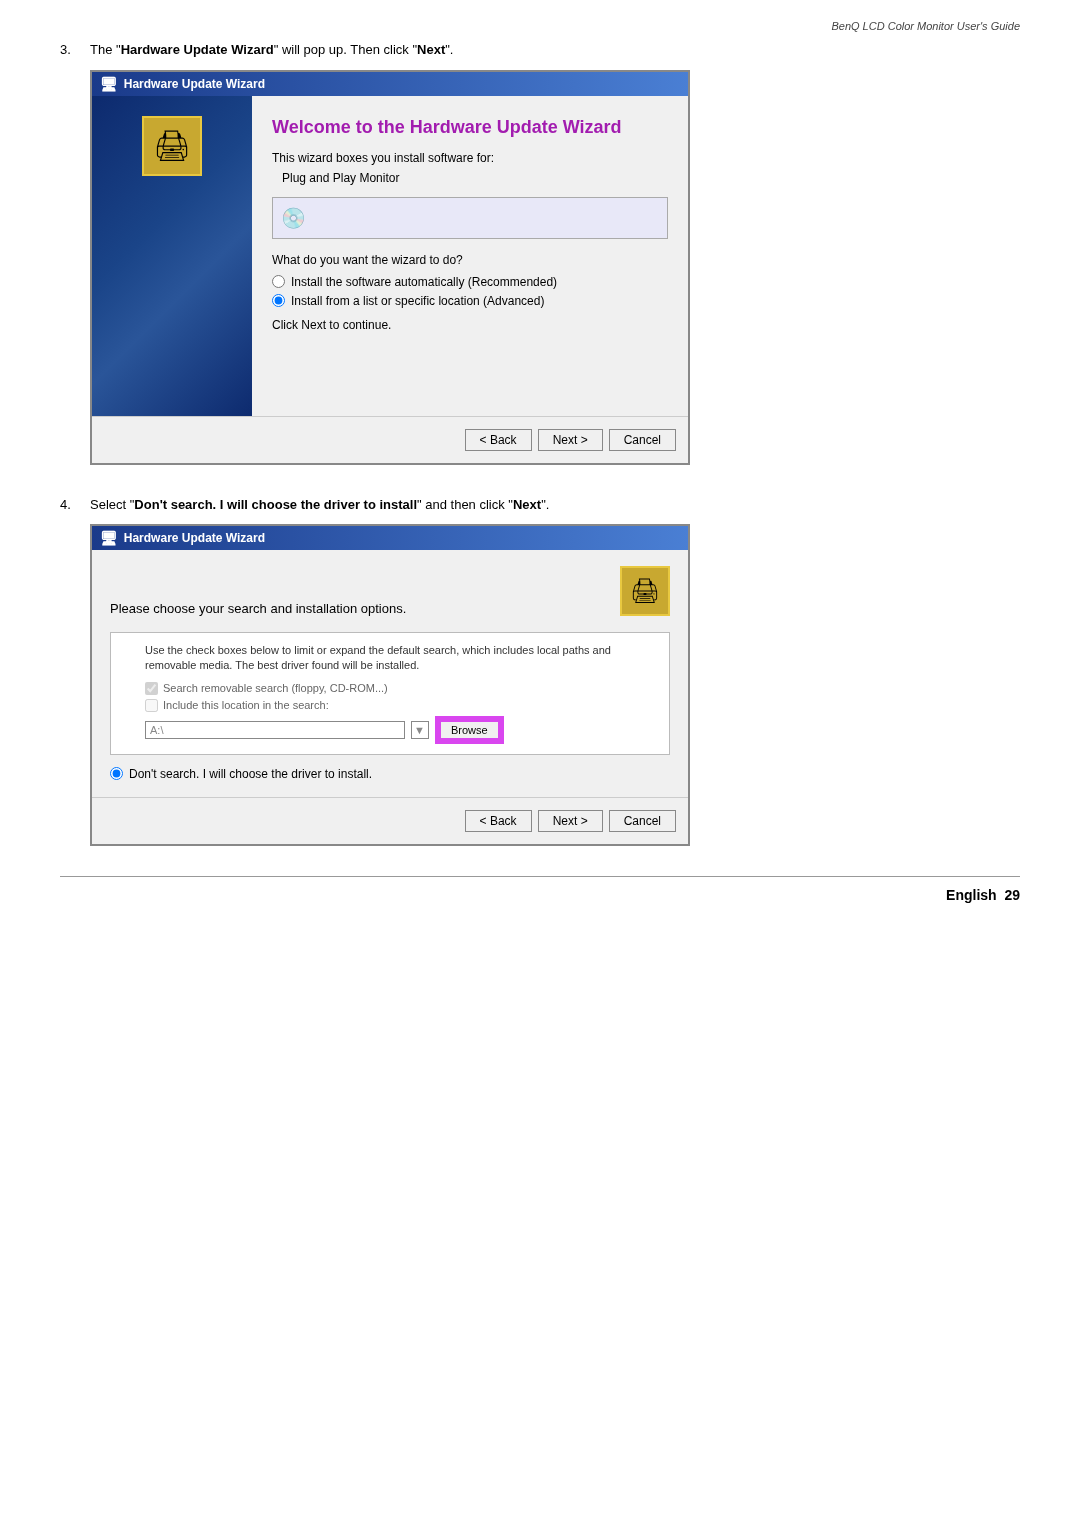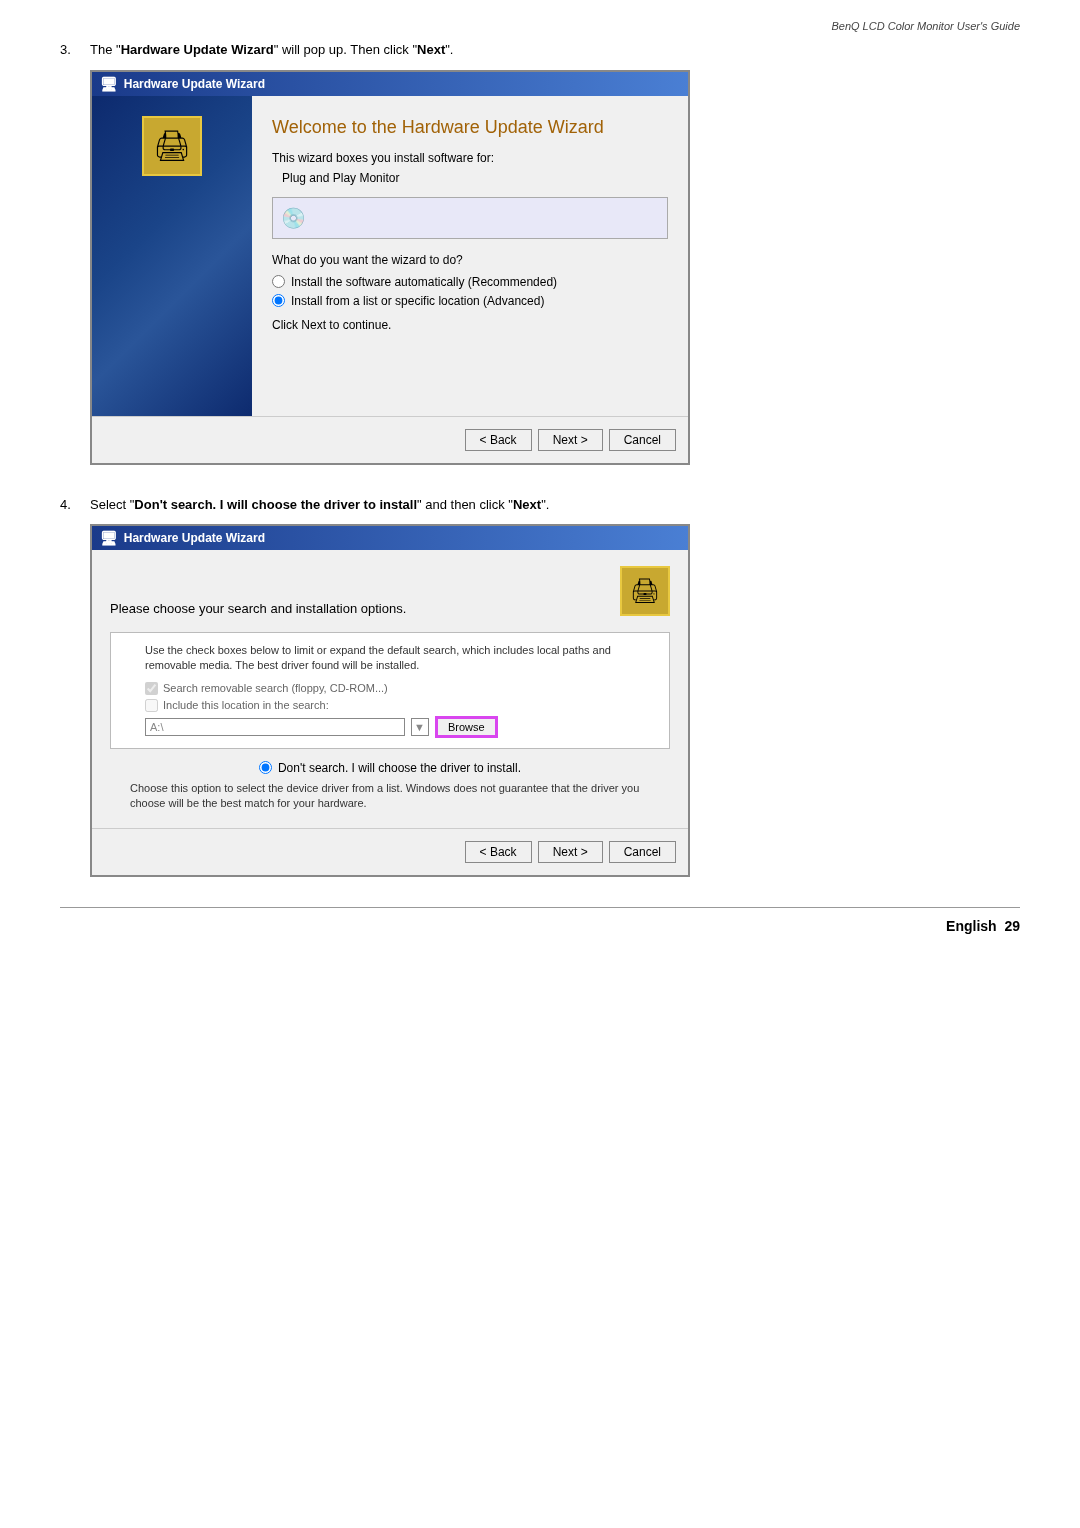--- a/index.html
+++ b/index.html
@@ -105,22 +105,22 @@
       font-size: 30px;
     }
 
     .dialog1-right {
       flex: 1;
       padding: 20px 20px 10px 20px;
     }
 
     .welcome-title {
       font-size: 18px;
-      font-weight: normal;
-      color: #a16207;
+      font-weight: bold;
+      color: #a21caf;
       margin-bottom: 12px;
       line-height: 1.3;
     }
 
     .wizard-desc {
       font-size: 12px;
       margin-bottom: 6px;
       color: #000;
     }
 
@@ -267,32 +267,30 @@
       border: 1px solid #888;
       background: #fff;
       font-size: 11px;
       padding: 2px 4px;
       width: 260px;
       color: #888;
     }
 
     .browse-btn {
       background: #f0f0f0;
-      border: 3px solid #d946ef;
+      border: 6px solid #d946ef;
       font-size: 11px;
       padding: 2px 10px;
       cursor: pointer;
     }
 
     .dont-search-row {
       display: flex;
       align-items: center;
       font-size: 12px;
-      margin-bottom: 6px;
-      justify-content: center;
     }
 
     .dont-search-row input[type="radio"] {
       margin-right: 6px;
     }
 
     .dont-search-desc {
       font-size: 11px;
       color: #333;
       margin-left: 20px;
@@ -415,21 +413,20 @@
             <input type="text" class="path-input" disabled="" value="A:\" style="">
             <span class="select-dropdown">▼</span>
             <button class="browse-btn">Browse</button>
           </div>
         </div>
 
         <div class="dont-search-row">
           <input type="radio" name="wizard2" checked="" style="">
           <span>Don't search. I will choose the driver to install.</span>
         </div>
-        <div class="dont-search-desc">Choose this option to select the device driver from a list. Windows does not guarantee that the driver you choose will be the best match for your hardware.</div>
       </div>
       <div class="dialog-footer">
         <button class="win-btn">&lt; Back</button>
         <button class="win-btn">Next &gt;</button>
         <button class="win-btn">Cancel</button>
       </div>
     </div>
   </div>
 </div>
 

